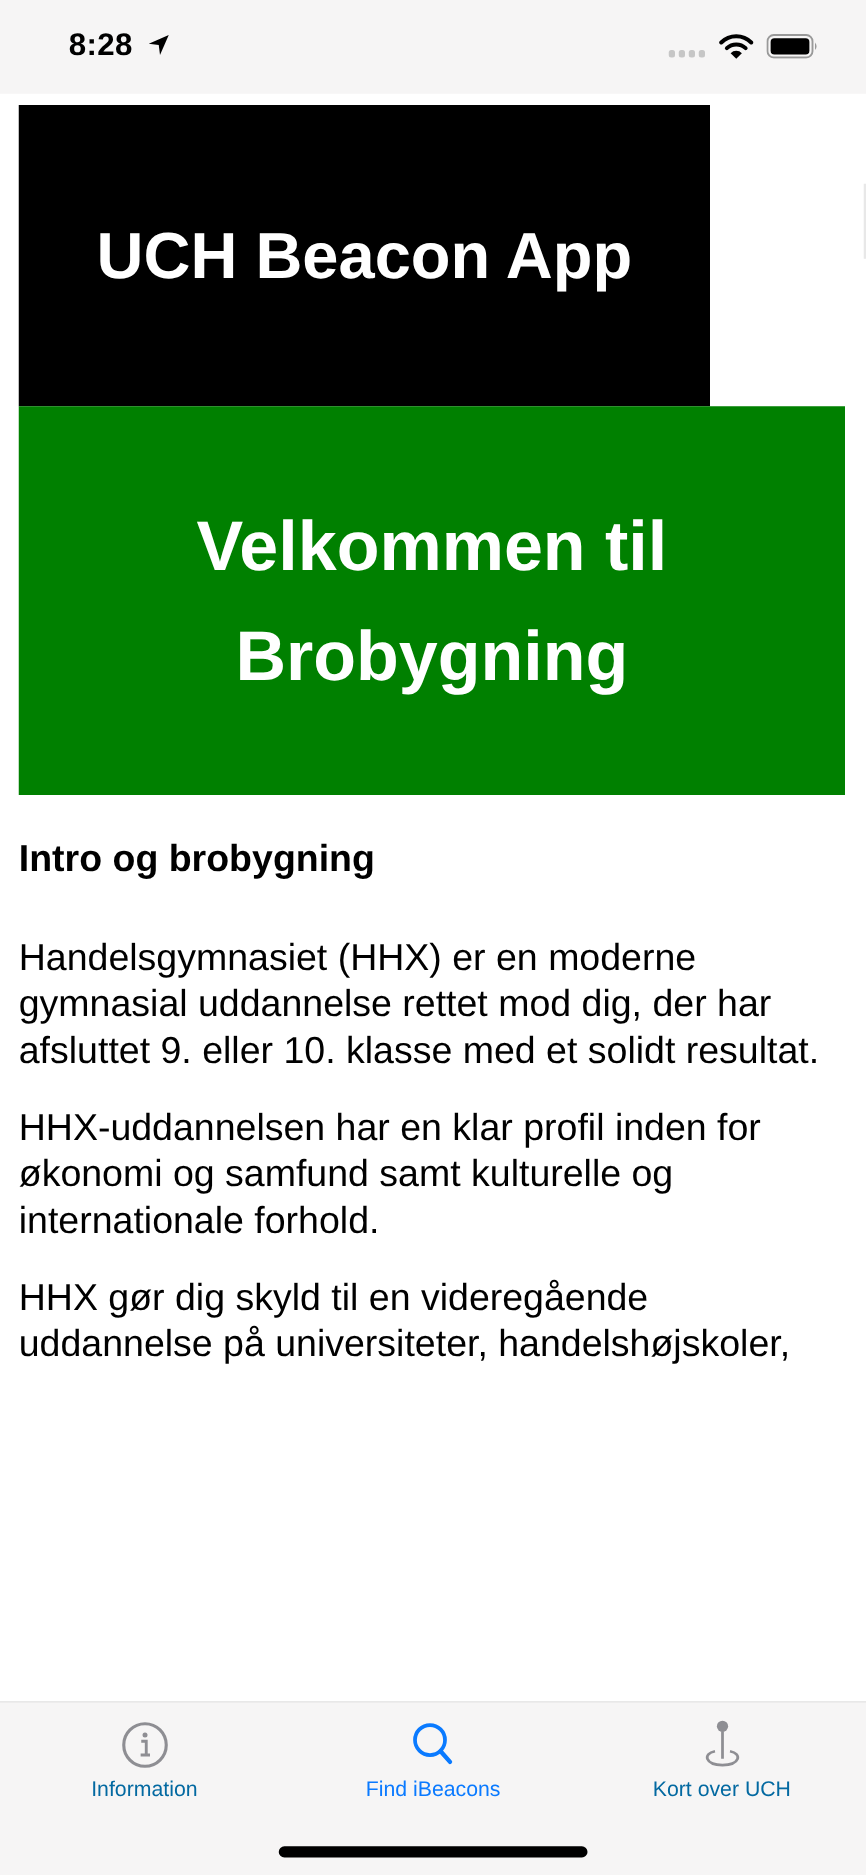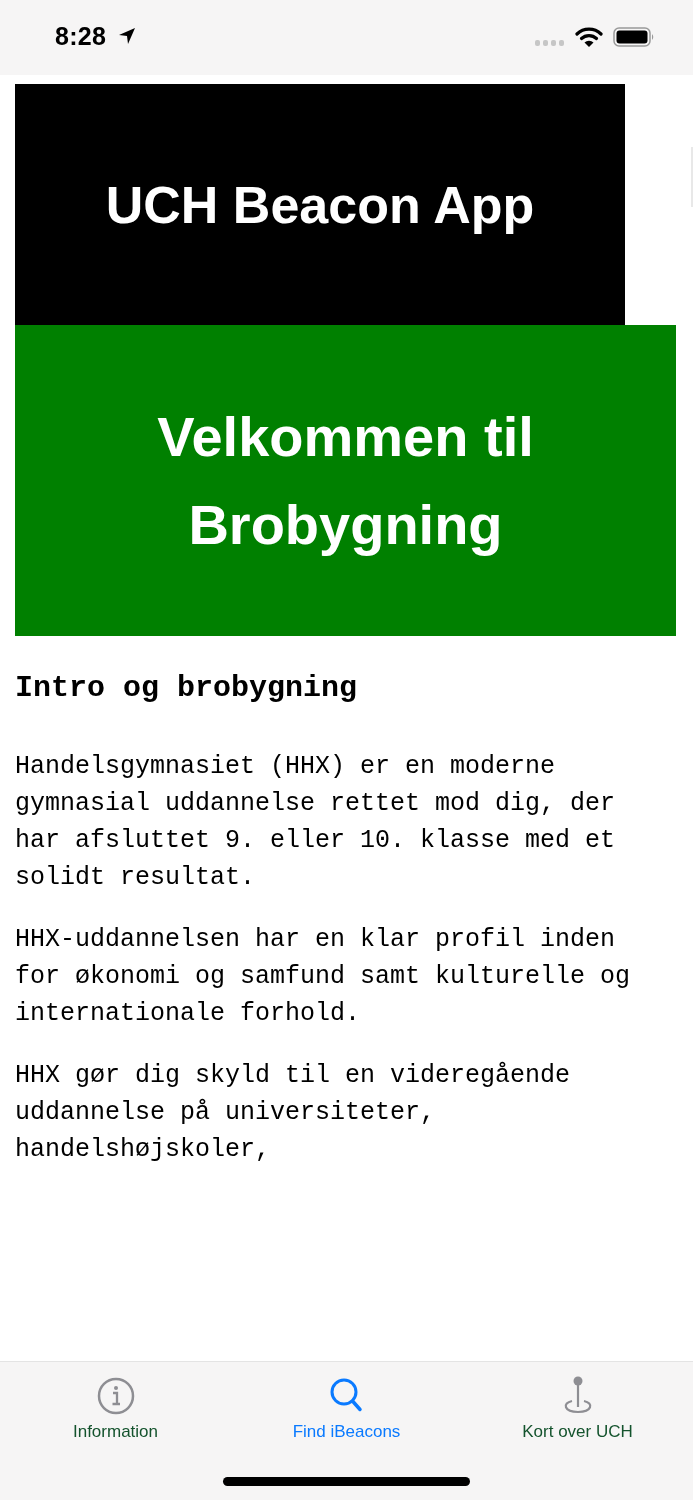--- a/index.html
+++ b/index.html
@@ -6,31 +6,31 @@
   body { width:693px; height:1500px; position:relative; overflow:hidden; background:#f6f5f5; font-family:"Liberation Sans", sans-serif; }
   .statusbar { position:absolute; left:0; top:0; width:693px; height:75px; background:#f6f5f5; }
   .time { position:absolute; left:55px; top:22px; font-size:25px; font-weight:600; color:#000; letter-spacing:0.3px; }
   .loc { position:absolute; left:118px; top:27px; width:18px; height:18px; }
   .signal { position:absolute; left:535px; top:40px; display:flex; gap:3px; }
   .signal span { width:5px; height:6px; border-radius:2px; background:#c6c6c6; display:block; }
   .wifi { position:absolute; left:575px; top:26px; width:28px; height:22px; }
   .battery { position:absolute; left:613px; top:27px; width:42px; height:20px; }
   .content { position:absolute; left:0; top:75px; width:693px; height:1286px; background:#fff; overflow:hidden; }
   .scroll-indicator { position:absolute; right:0; top:72px; width:2px; height:60px; background:#e8e8e8; }
-  .banner-top { position:absolute; left:15px; top:9px; width:610px; height:241px; background:#000; display:flex; align-items:center; justify-content:center; }
+  .banner-top { position:absolute; left:15px; top:9px; width:553px; height:241px; background:#000; display:flex; align-items:center; justify-content:center; }
   .banner-top span { color:#fff; font-weight:700; font-size:52px; }
   .banner-bottom { position:absolute; left:15px; top:250px; width:661px; height:311px; background:#008000; display:flex; align-items:center; justify-content:center; text-align:center; }
   .banner-bottom span { color:#fff; font-weight:700; font-size:56px; line-height:88px; white-space:pre-line; }
-  .article { position:absolute; left:15px; top:596px; width:650px; color:#000;font-family:Liberation Mono, monospace; }
+  .article { position:absolute; left:15px; top:596px; width:650px; color:#000; }
   .article h2 { margin:0 0 43px 0; font-size:30px; font-weight:700; }
-  .article p { margin:0 0 25px 0; font-size:25px; line-height:37px; }
+  .article p { margin:0 0 25px 0; font-size:30px; line-height:37px; }
   .tabbar { position:absolute; left:0; top:1361px; width:693px; height:139px; background:#f6f5f5; border-top:1px solid #e4e4e4; }
   .tab { position:absolute; top:0; width:231px; height:90px; text-align:center; }
   .tab .ico { position:absolute; left:50%; top:12px; transform:translateX(-50%); width:44px; height:44px; }
-  .tab .lbl { position:absolute; left:0; right:0; top:60px; font-size:17px; color:#14532d; }
+  .tab .lbl { position:absolute; left:0; right:0; top:60px; font-size:17px; color:#0369a1; }
   .tab.active .lbl { color:#0a7aff; }
   .home-ind { position:absolute; left:223px; top:1477px; width:247px; height:9px; border-radius:5px; background:#000; }
 </style>
 </head>
 <body>
 
 <div class="statusbar">
   <span class="time">8:28</span>
   <svg class="loc" viewBox="0 0 18 18">
       <path d="M17 1 L1 8 L9 9 L10 17 Z" fill="#000"></path>

